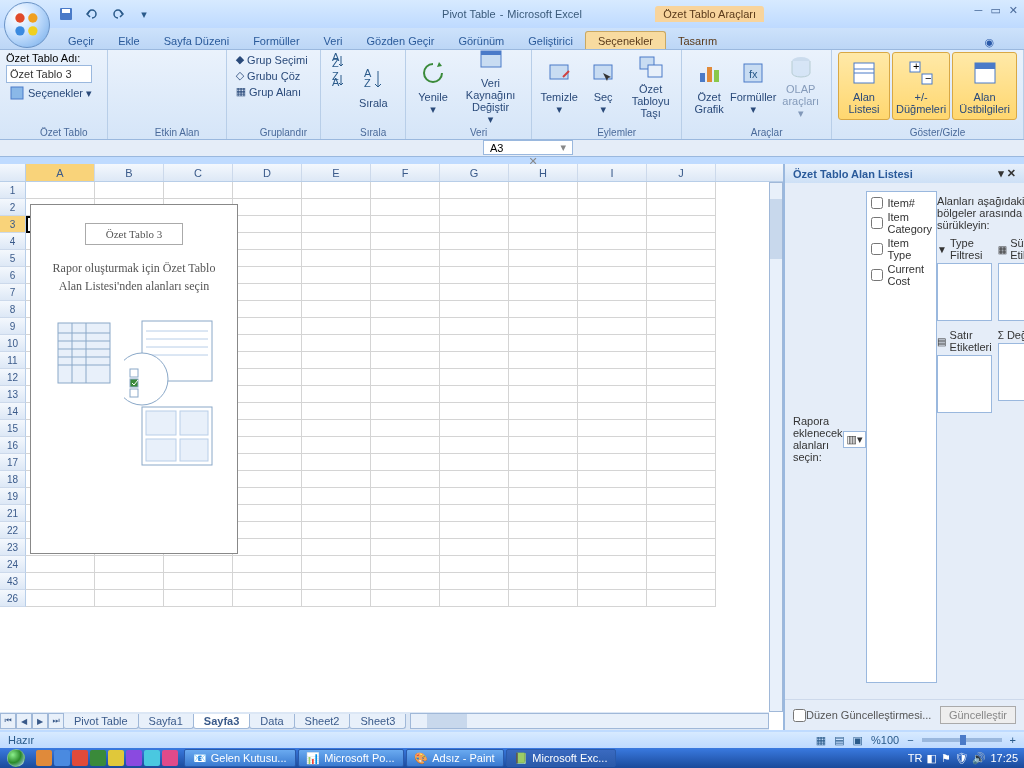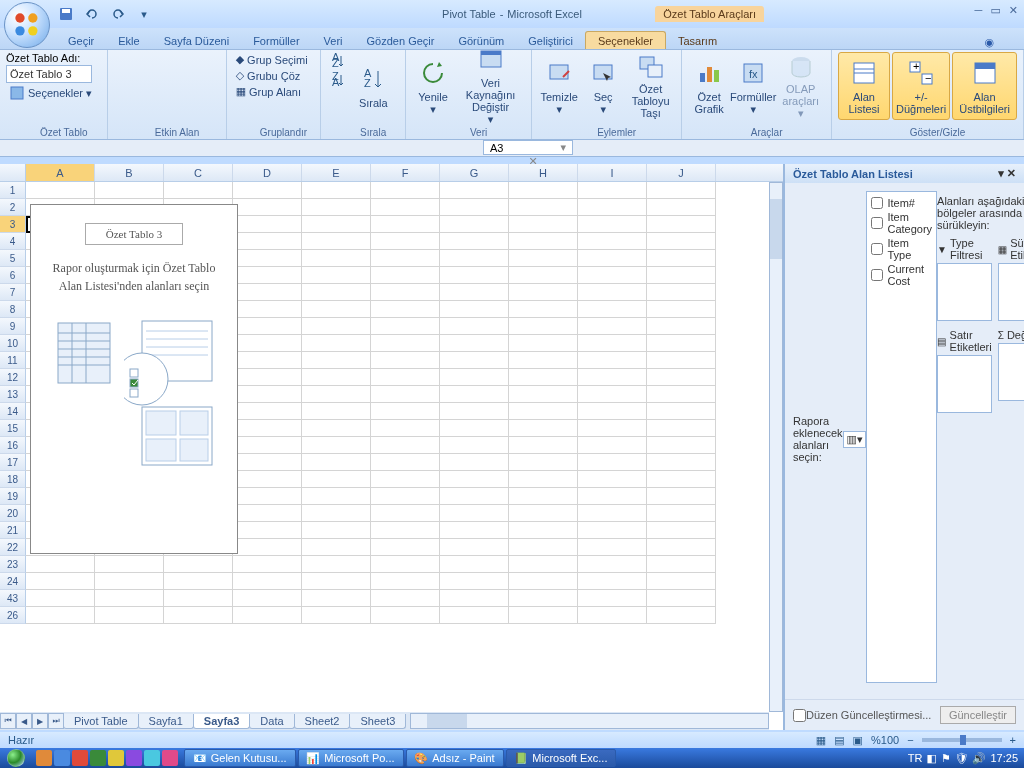--- a/index.html
+++ b/index.html
@@ -577,33 +577,20 @@
           <div class="cell"></div>
           <div class="cell"></div>
           <div class="cell"></div>
           <div class="cell"></div>
           <div class="cell"></div>
           <div class="cell"></div>
           <div class="cell"></div>
           <div class="cell"></div>
         </div>
         <div class="row">
-          <div class="rh">20</div>
-          <div class="cell"></div>
-          <div class="cell"></div>
-          <div class="cell"></div>
-          <div class="cell"></div>
-          <div class="cell"></div>
-          <div class="cell"></div>
-          <div class="cell"></div>
-          <div class="cell"></div>
-          <div class="cell"></div>
-          <div class="cell"></div>
-        </div>
-        <div class="row">
           <div class="rh">21</div>
           <div class="cell"></div>
           <div class="cell"></div>
           <div class="cell"></div>
           <div class="cell"></div>
           <div class="cell"></div>
           <div class="cell"></div>
           <div class="cell"></div>
           <div class="cell"></div>
           <div class="cell"></div>

